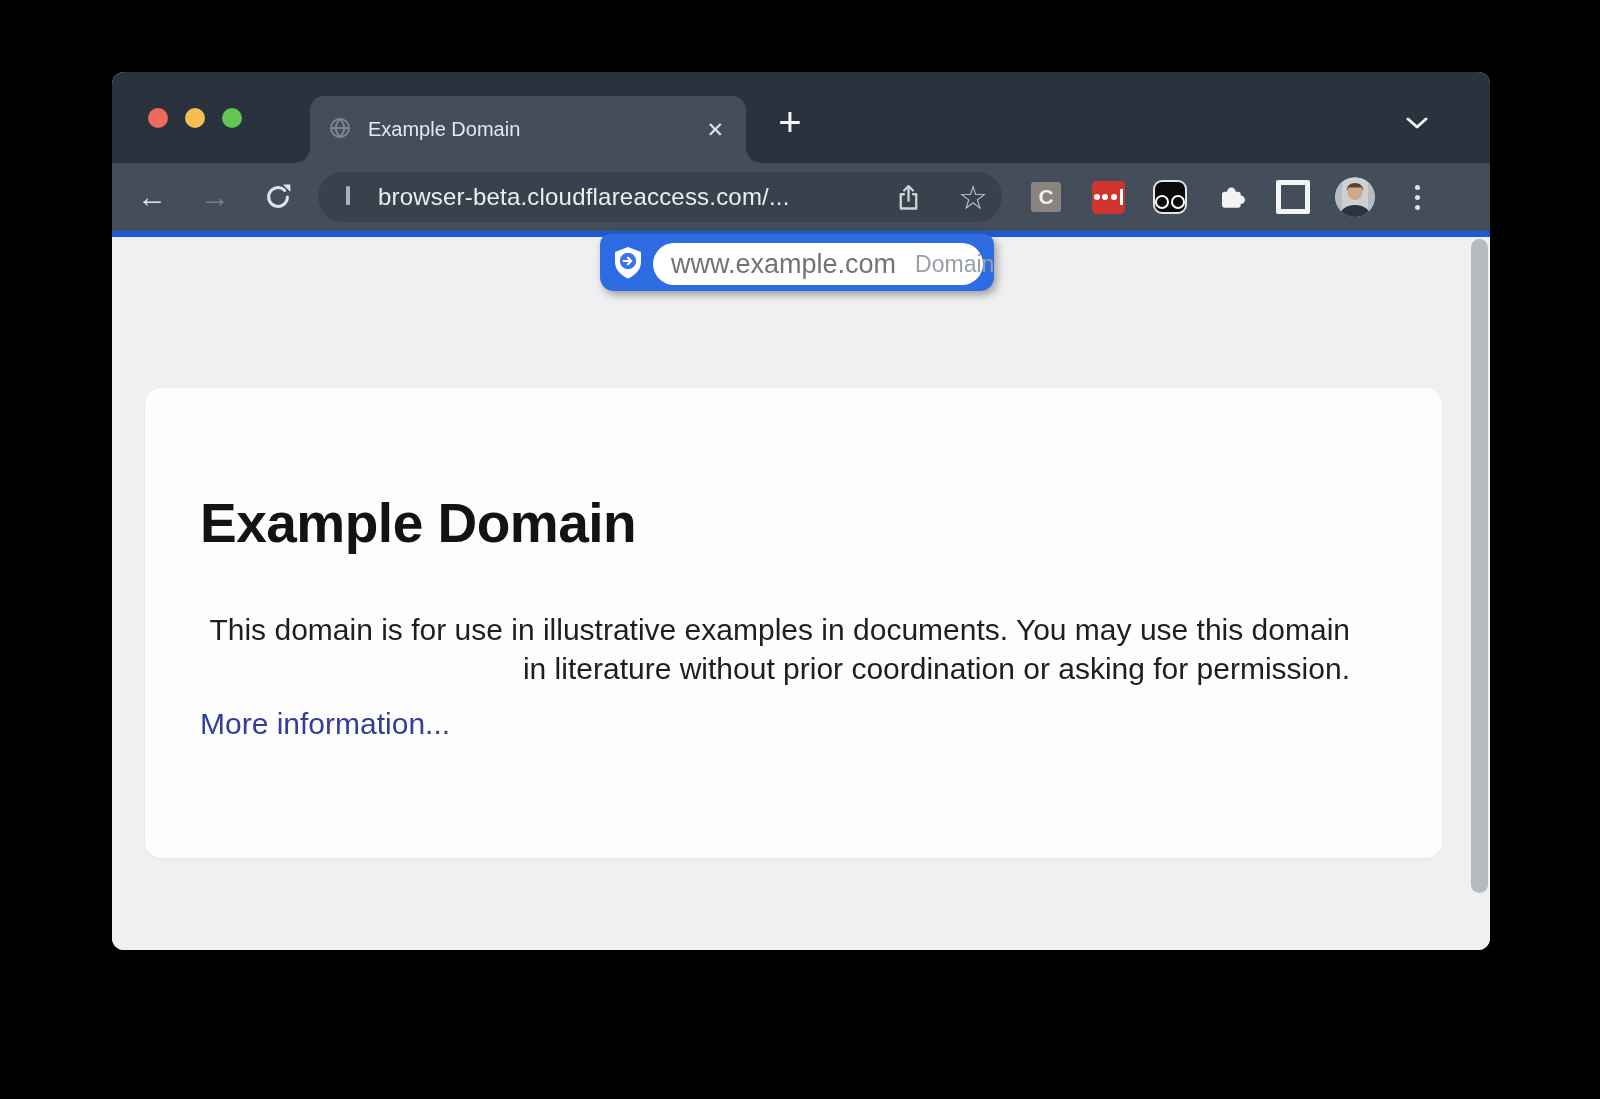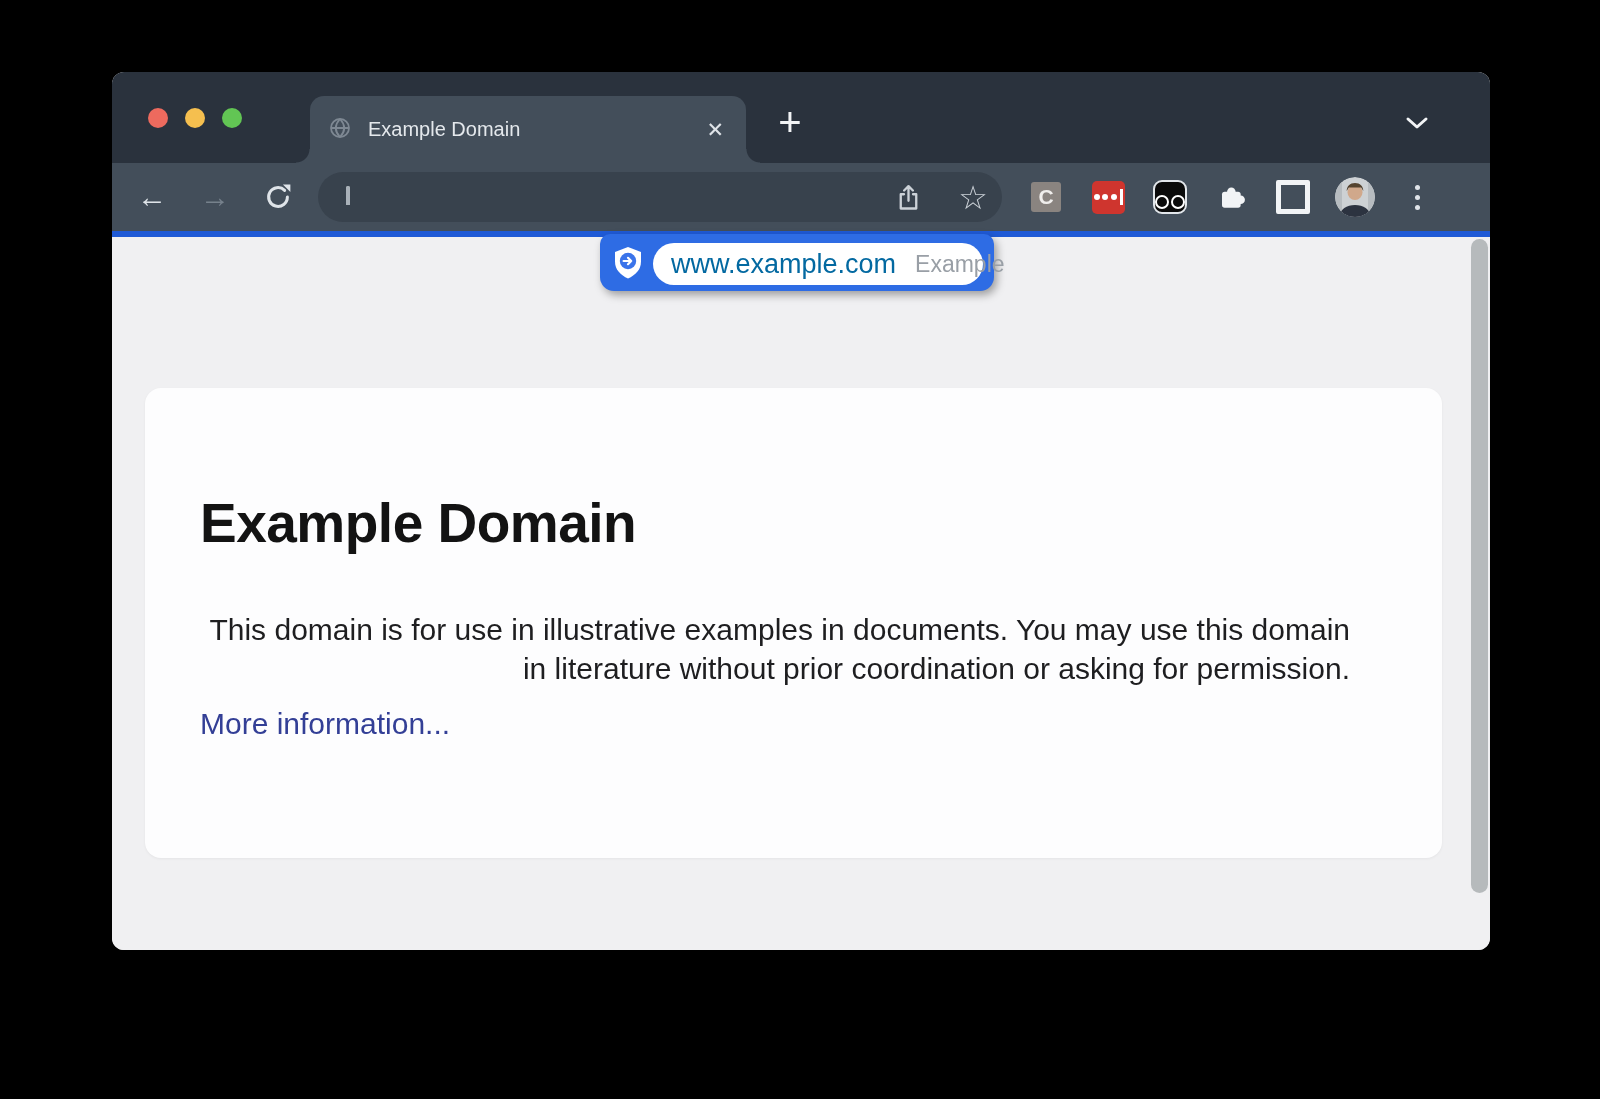--- a/index.html
+++ b/index.html
@@ -71,21 +71,21 @@
 
   
   .accent-line{height:6px;background:#1f5ad6;flex:none;}
   .content{flex:1;background:#f0f0f2;position:relative;}
 
   .bubble{position:absolute;left:488px;top:-3px;width:394px;height:57px;background:#2e6ce4;
     border-radius:10px 10px 14px 14px;box-shadow:3px 4px 9px rgba(0,0,0,.35);}
   .bubble-pill{position:absolute;left:53px;top:9px;width:330px;height:42px;background:#fff;
     border-radius:21px;display:flex;align-items:center;}
   .bubble-shield{position:absolute;left:11px;top:11px;}
-  .bubble-domain{font-size:27px;color:#0369a1;margin-left:18px;}
+  .bubble-domain{font-size:27px;color:#737373;margin-left:18px;}
   .bubble-expand{font-size:23px;color:#999fa6;margin-left:19px;}
 
   .card{position:absolute;left:33px;top:151px;width:1297px;height:470px;background:#fdfdfe;
     border-radius:16px;box-shadow:0 1px 3px rgba(0,0,0,.05);box-sizing:border-box;
     padding:104px 90px 0 55px;}
   .card h1{margin:0;font-size:55px;line-height:62px;font-weight:bold;color:#131313;letter-spacing:-.5px;}
   .card p{margin:56px 0 0;font-size:30px;line-height:39px;color:#1e1e20;width:1150px;text-align:right;}
   .card a{display:inline-block;margin-top:19px;font-size:30px;color:#333f96;text-decoration:none;}
 
   .scroll-thumb{position:absolute;left:1359px;top:2px;width:17px;height:654px;background:#b6babc;border-radius:9px;}
@@ -130,20 +130,21 @@
         <path d="M19.5 12a7.5 7.5 0 1 1-2.2-5.3" fill="none" stroke="#dfe4e9" stroke-width="2.4" stroke-linecap="round"></path>
         <path d="M15.9 1.9h6v6z" fill="#dfe4e9"></path>
       </svg>
     </div>
 
     <div class="omnibox">
       <span class="lock-icon">
         <span class="lock-shackle"></span>
         <span class="lock-body"></span>
       </span>
+      <span class="url-text">browser-beta.cloudflareaccess.com/...</span>
       <span class="share-btn">
         <svg width="31" height="31" viewBox="0 0 24 24" fill="none" stroke="#ccd2d8" stroke-width="1.8" stroke-linecap="round" stroke-linejoin="round">
           <path d="M8.5 9.5H6v11h12v-11h-2.5"></path>
           <path d="M12 14.5V3.2M12 3.2L8.6 6.6M12 3.2l3.4 3.4"></path>
         </svg>
       </span>
       <span class="star-btn">☆</span>
     </div>
 
     <div class="ext-btn ext-c">
@@ -208,21 +209,21 @@
     <div class="bubble">
       <span class="bubble-shield">
         <svg width="34" height="36" viewBox="0 0 34 36">
           <path d="M17 2l13 5v9.5c0 8.4-5.6 13.6-13 17-7.4-3.4-13-8.6-13-17V7z" fill="#fff"></path>
           <circle cx="17" cy="16" r="8.2" fill="#3b74ea"></circle>
           <path d="M12.6 16h7.6M17 12.8l3.2 3.2L17 19.2" stroke="#fff" stroke-width="2.2" fill="none" stroke-linecap="round" stroke-linejoin="round"></path>
         </svg>
       </span>
       <span class="bubble-pill">
         <span class="bubble-domain">www.example.com</span>
-        <span class="bubble-expand">Example</span>
+        <span class="bubble-expand">Domain</span>
       </span>
     </div>
 
     <div class="card">
       <h1>Example Domain</h1>
       <p>This domain is for use in illustrative examples in documents. You may use this domain in literature without prior coordination or asking for permission.</p>
       <a href="#">More information...</a>
     </div>
 
     <div class="scroll-thumb"></div>

